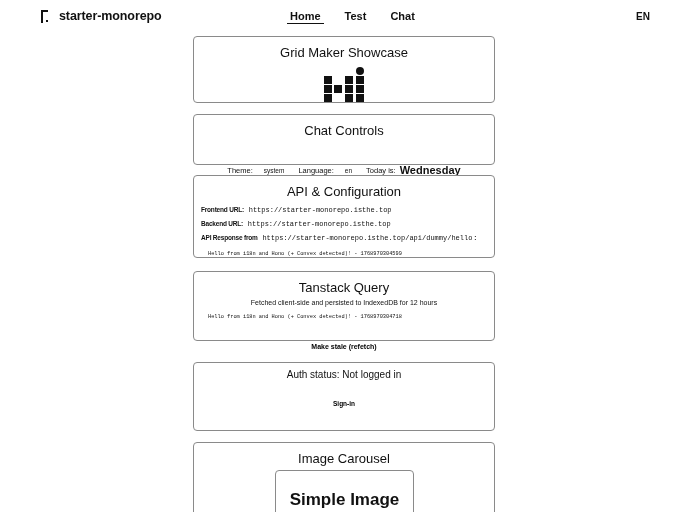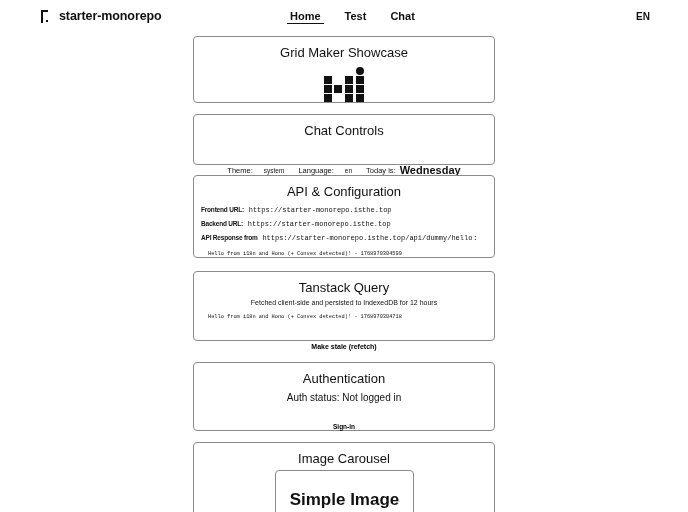--- a/index.html
+++ b/index.html
@@ -115,21 +115,20 @@
 <div class="card c4">
   <div class="card-title">Tanstack Query</div>
   <div class="subtitle">Fetched client-side and persisted to IndexedDB for 12 hours</div>
   <div class="mono-small" style="margin-top:8px;">Hello from i18n and Hono (+ Convex detected)! - 1768970304718</div>
   <div style="margin-top:15px;">
     <button class="btn">Make stale (refetch)</button>
   </div>
 </div>
 
 <div class="card c5">
-  <div class="card-title">Authentication</div>
   <div class="status">Auth status: Not logged in</div>
   <div style="margin-top:12px;">
     <button class="btn" style="font-size:6.5px;">Sign-in</button>
   </div>
 </div>
 
 <div class="card c6">
   <div class="card-title">Image Carousel</div>
   <div class="simple-card">
     <div class="t">Simple Image</div>

